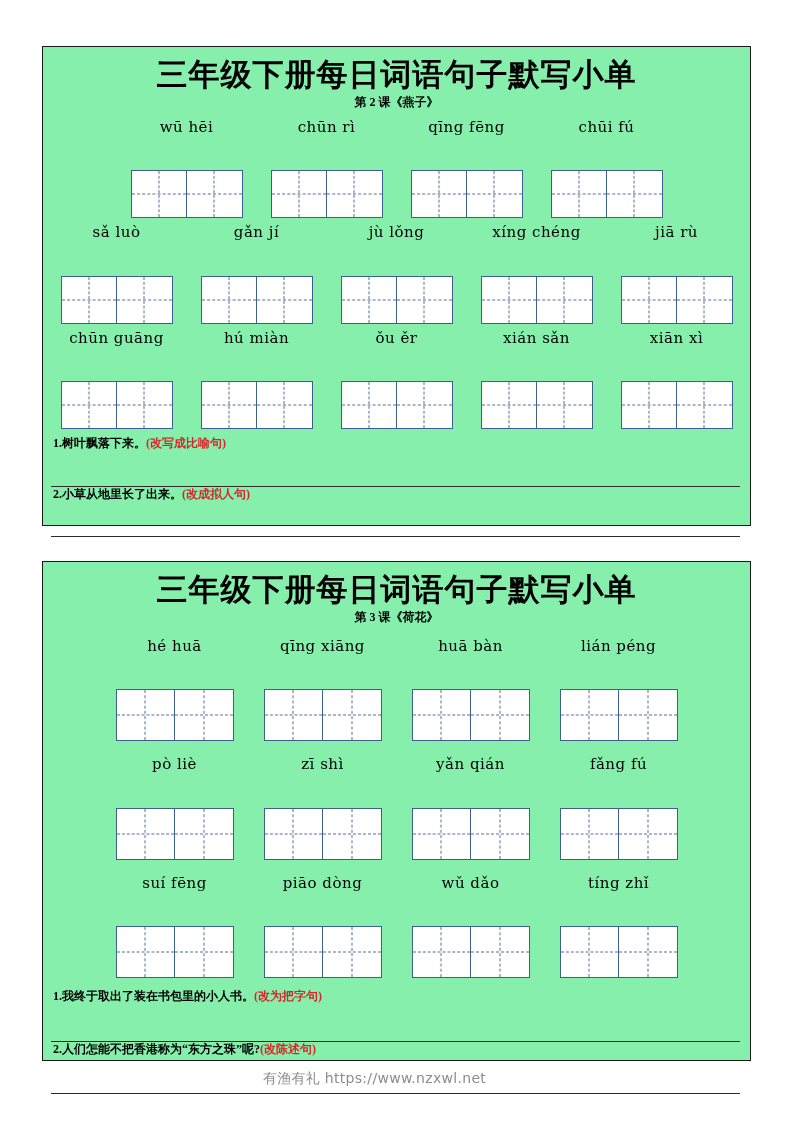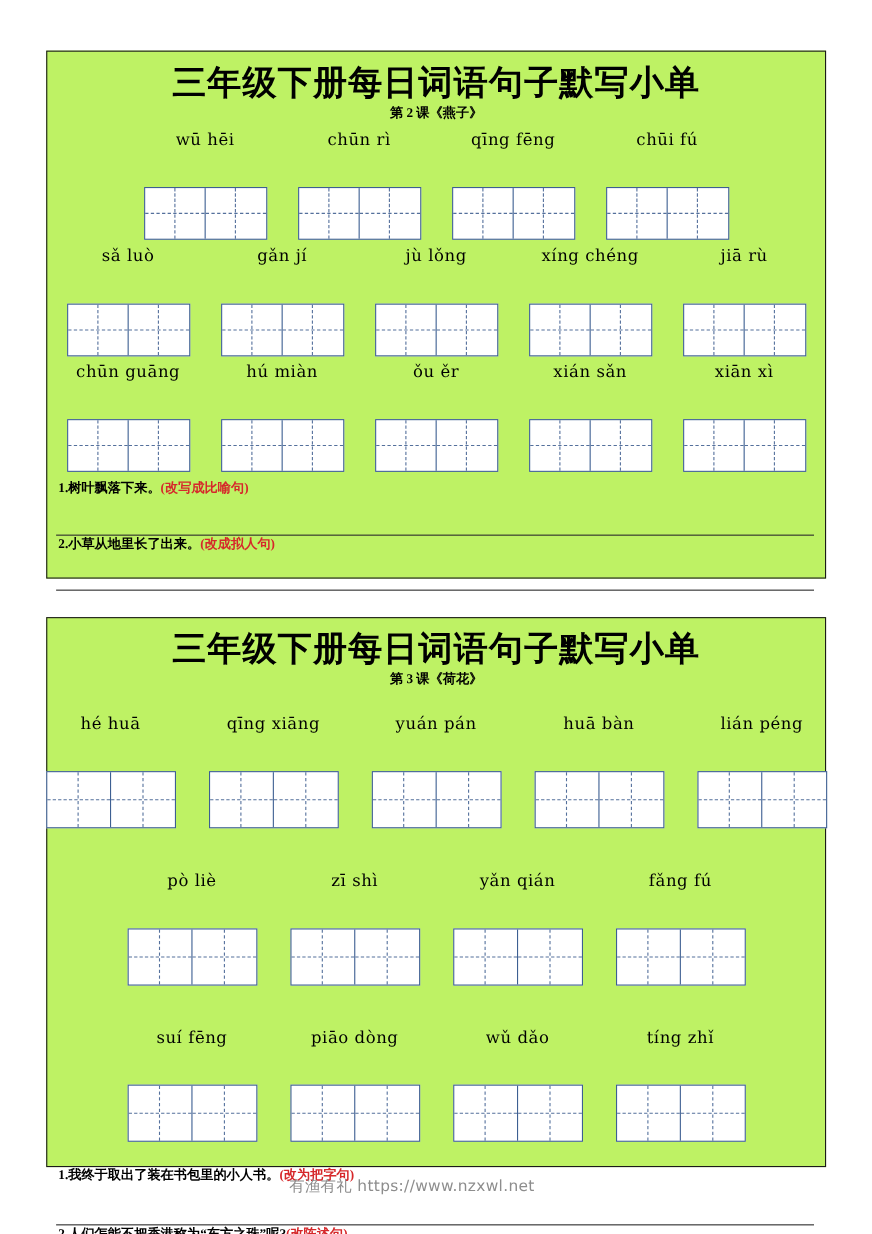--- a/index.html
+++ b/index.html
@@ -23,21 +23,21 @@
     padding: 0;
   }
 
   
   .worksheet {
     position: absolute;
     left: 42px;
     width: 709px;
     border: 1px solid #1a1a1a;
     box-sizing: border-box;
-    background: #bef264;
+    background: #86efac;
   }
   .worksheet.ws-1 { top: 46px; height: 480px; }
   .worksheet.ws-2 { top: 561px; height: 500px; }
 
   
   .title-main {
     text-align: center;
     font-family: "Liberation Serif", "DejaVu Serif", serif;
     font-size: 31px;
     font-weight: 700;
@@ -70,21 +70,21 @@
   }
   .ws-2 .word-row { margin-bottom: 7px; }
 
   .word-item {
     display: flex;
     flex-direction: column;
     align-items: center;
     margin: 0 14px;
     gap: 32px;
   }
-  .ws-2 .word-item { margin: 16px 15px; text-align: center; }
+  .ws-2 .word-item { margin: 4px 15px; text-align: center; }
 
   .pinyin {
     font-family: "DejaVu Serif", "Liberation Serif", serif;
     font-size: 15px;
     color: #000000;
     line-height: 1.1;
     margin-bottom: 3px;
     white-space: nowrap;
     letter-spacing: 0.5px;
   }
@@ -307,27 +307,20 @@
           </div>
         </div>
         <div class="word-item">
           <div class="pinyin">qīng xiāng</div>
           <div class="tianzige">
             <div class="cell"></div>
             <div class="cell"></div>
           </div>
         </div>
         <div class="word-item">
-          <div class="pinyin">yuán pán</div>
-          <div class="tianzige">
-            <div class="cell"></div>
-            <div class="cell"></div>
-          </div>
-        </div>
-        <div class="word-item">
           <div class="pinyin">huā bàn</div>
           <div class="tianzige">
             <div class="cell"></div>
             <div class="cell"></div>
           </div>
         </div>
         <div class="word-item">
           <div class="pinyin">lián péng</div>
           <div class="tianzige">
             <div class="cell"></div>

